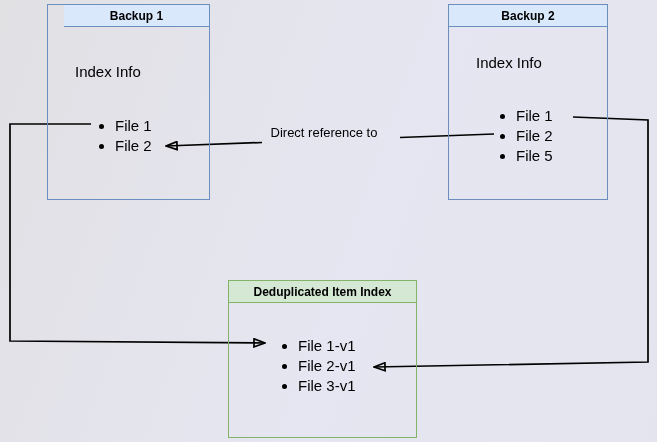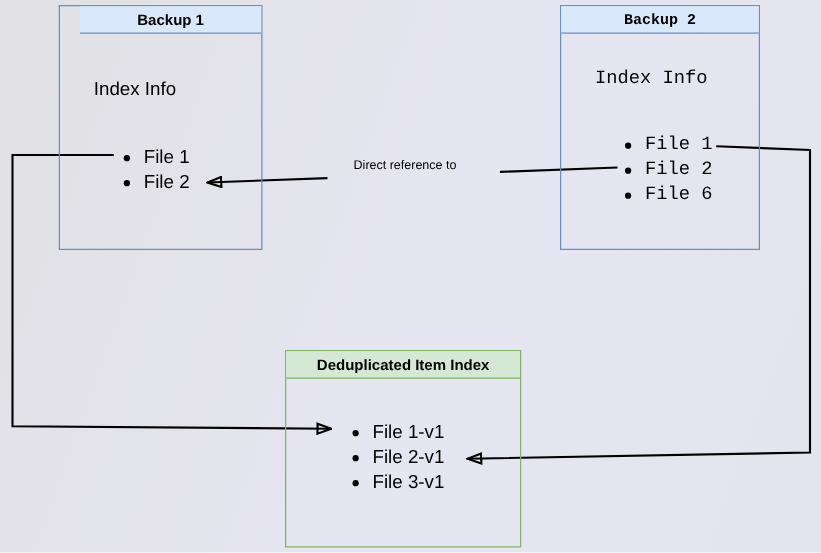--- a/index.html
+++ b/index.html
@@ -60,21 +60,21 @@
     margin-right: 11px;
     flex: 0 0 auto;
   }
 
   .annotation {
     position: absolute;
     left: 238px;
     top: 124px;
     width: 172px;
     text-align: center;
-    font-size: 10px;
+    font-size: 13px;
     line-height: 17px;
     white-space: nowrap;
   }
 
   svg.arrows {
     position: absolute;
     left: 0; top: 0;
     width: 657px; height: 442px;
     pointer-events: none;
   }
@@ -114,37 +114,37 @@
         <span class="dot"></span>
         <span>File 1</span>
       </div>
       <div class="li">
         <span class="dot"></span>
         <span>File 2</span>
       </div>
     </div>
   </div>
 
-  <div class="box" style="left:448px; top:4px; width:160px; height:196px;font-family:Liberation Mono, monospace;">
+  <div class="box" style="left:448px; top:4px; width:160px; height:196px;">
     <div class="hdr">
       <span>Backup 2</span>
     </div>
     <div class="sub-label" style="left:27px; top:49px;">Index Info</div>
     <div class="file-list" style="left:51px; top:101px;">
       <div class="li">
         <span class="dot"></span>
         <span>File 1</span>
       </div>
       <div class="li">
         <span class="dot"></span>
         <span>File 2</span>
       </div>
       <div class="li">
         <span class="dot"></span>
-        <span>File 6</span>
+        <span>File 5</span>
       </div>
     </div>
   </div>
 
   <div class="box green" style="left:228px; top:280px; width:189px; height:158px;">
     <div class="hdr">
       <span>Deduplicated Item Index</span>
     </div>
     <div class="file-list" style="left:53px; top:55px;">
       <div class="li">

